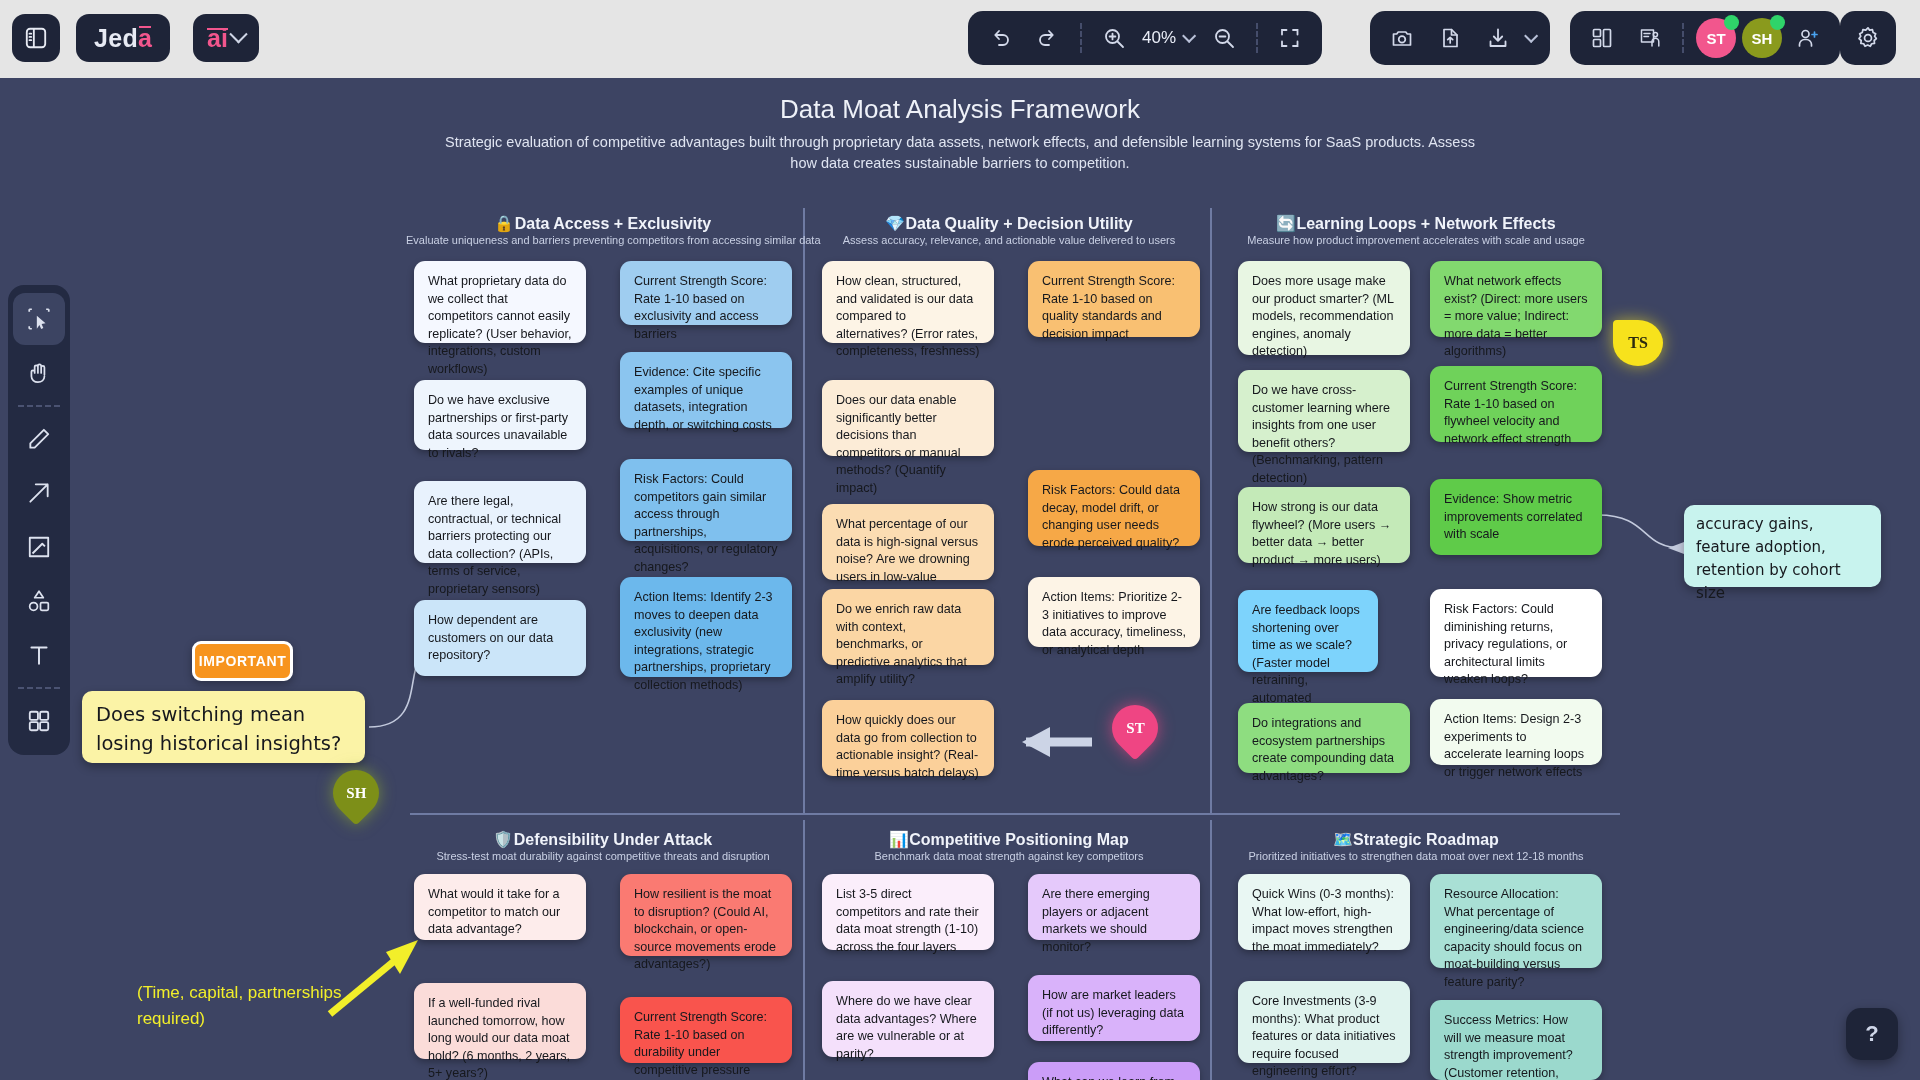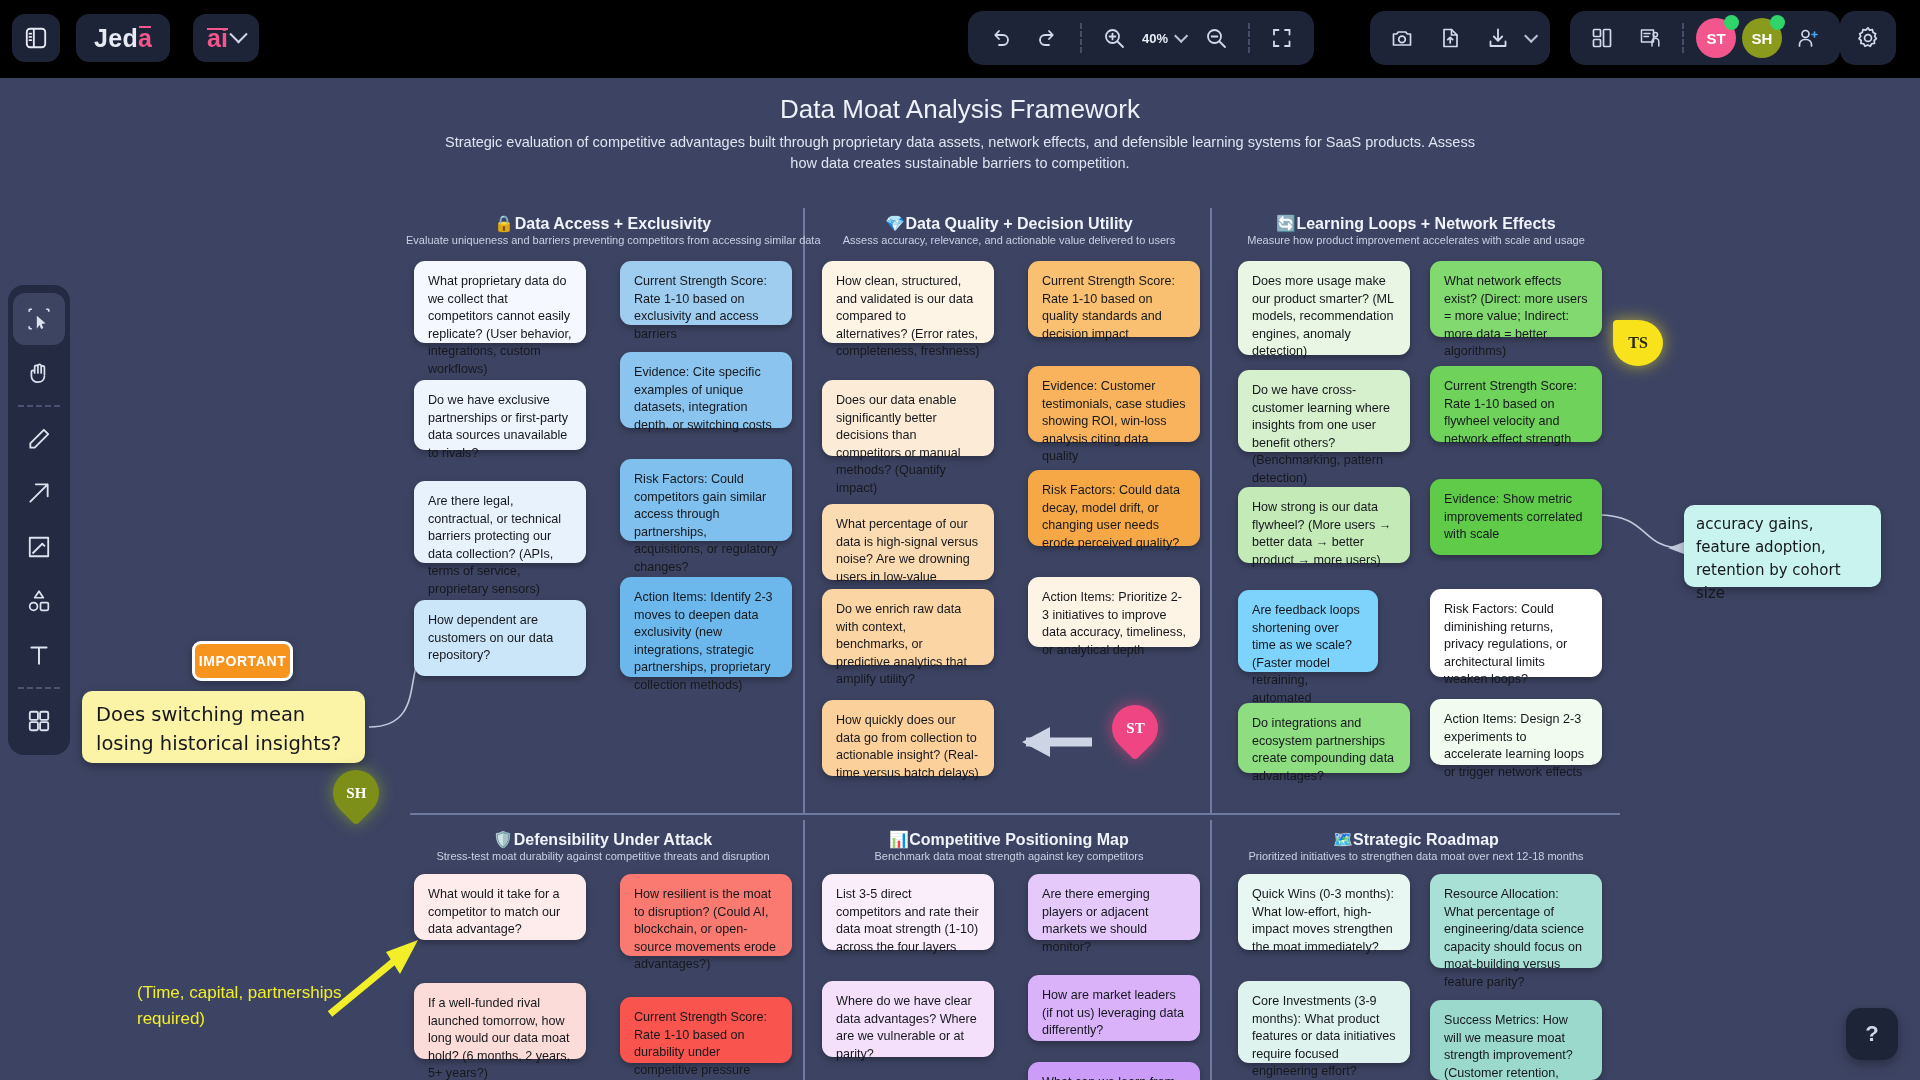--- a/index.html
+++ b/index.html
@@ -6,21 +6,21 @@
   html, body {
     width: 1920px; height: 1080px; overflow: hidden;
     background: #3d4463;
     font-family: "Liberation Sans", sans-serif;
   }
   #app { position: relative; width: 1920px; height: 1080px; }
 
   
   .topbar {
     position: absolute; top: 0; left: 0; width: 1920px; height: 78px;
-    background: #000000; z-index: 50;
+    background: #e5e5e5; z-index: 50;
   }
   .tb-btn {
     background: #1e2438; border-radius: 13px;
     display: flex; align-items: center; justify-content: center;
     color: #e7eaf3;
   }
   .panel-toggle {
     position: absolute; left: 12px; top: 14px; width: 48px; height: 48px;
   }
   .logo {
@@ -51,21 +51,21 @@
   .g-center { left: 968px; }
   .g-export { left: 1370px; }
   .g-people { left: 1570px; }
   .g-settings { left: 1840px; width: 56px; justify-content: center; padding: 0; }
   .ticon {
     width: 44px; height: 44px; display: flex; align-items: center; justify-content: center;
     border-radius: 10px; color: #d3d9ea; cursor: pointer;
   }
   .ticon svg { display:block; }
   .vdiv { width: 0; height: 30px; border-left: 2px dashed #454d6b; margin: 0 6px; }
-  .zoomval { color: #e9edf7; font-size: 13px; font-weight: 700; padding: 0 2px; }
+  .zoomval { color: #e9edf7; font-size: 17px; font-weight: 400; padding: 0 2px; }
   .zchev { width: 10px; height: 10px; border-right: 2px solid #b9c1d8;
            border-bottom: 2px solid #b9c1d8; transform: rotate(45deg) translateY(-3px); margin-right:6px;}
 
   .avatar {
     width: 40px; height: 40px; border-radius: 50%; display:flex;
     align-items:center; justify-content:center; font-size:15px; font-weight:700;
     color:#fff; position: relative; margin-left: 2px;
   }
   .avatar .dot {
     position:absolute; top:-3px; right:-3px; width:15px; height:15px;
@@ -224,21 +224,20 @@
     </div>
     <div class="sec-sub" style="left:812px; top:234px; width:394px;">Assess accuracy, relevance, and actionable value delivered to users</div>
 
     <div class="card" style="left:822px; top:261px; width:172px; height:82px; background:#fdf4e6;">How clean, structured, and validated is our data compared to alternatives? (Error rates, completeness, freshness)</div>
     <div class="card" style="left:822px; top:380px; width:172px; height:76px; background:#fcecd7;">Does our data enable significantly better decisions than competitors or manual methods? (Quantify impact)</div>
     <div class="card" style="left:822px; top:488px; width:172px; height:76px; background:#fbdcb2;margin-top:16px;">What percentage of our data is high-signal versus noise? Are we drowning users in low-value metrics?</div>
     <div class="card" style="left:822px; top:589px; width:172px; height:76px; background:#fbd6a4;">Do we enrich raw data with context, benchmarks, or predictive analytics that amplify utility?</div>
     <div class="card" style="left:822px; top:700px; width:172px; height:76px; background:#fbd09a;">How quickly does our data go from collection to actionable insight? (Real-time versus batch delays)</div>
 
     <div class="card" style="left:1028px; top:261px; width:172px; height:76px; background:#f9c072;">Current Strength Score: Rate 1-10 based on quality standards and decision impact</div>
-    <div class="card" style="left:1028px; top:366px; width:172px; height:76px; background:#f8b35c;">Evidence: Customer testimonials, case studies showing ROI, win-loss analysis citing data quality</div>
     <div class="card" style="left:1028px; top:470px; width:172px; height:76px; background:#f6a847;">Risk Factors: Could data decay, model drift, or changing user needs erode perceived quality?</div>
     <div class="card" style="left:1028px; top:577px; width:172px; height:70px; background:#fdf4e6;">Action Items: Prioritize 2-3 initiatives to improve data accuracy, timeliness, or analytical depth</div>
 
     <div class="sec-title" style="left:1216px; top:214px; width:400px;">
       <span>🔄</span><span>Learning Loops + Network Effects</span>
     </div>
     <div class="sec-sub" style="left:1216px; top:234px; width:400px;">Measure how product improvement accelerates with scale and usage</div>
 
     <div class="card" style="left:1238px; top:261px; width:172px; height:94px; background:#e8f6e3;">Does more usage make our product smarter? (ML models, recommendation engines, anomaly detection)</div>
     <div class="card" style="left:1238px; top:370px; width:172px; height:82px; background:#d6f0cd;">Do we have cross-customer learning where insights from one user benefit others? (Benchmarking, pattern detection)</div>

